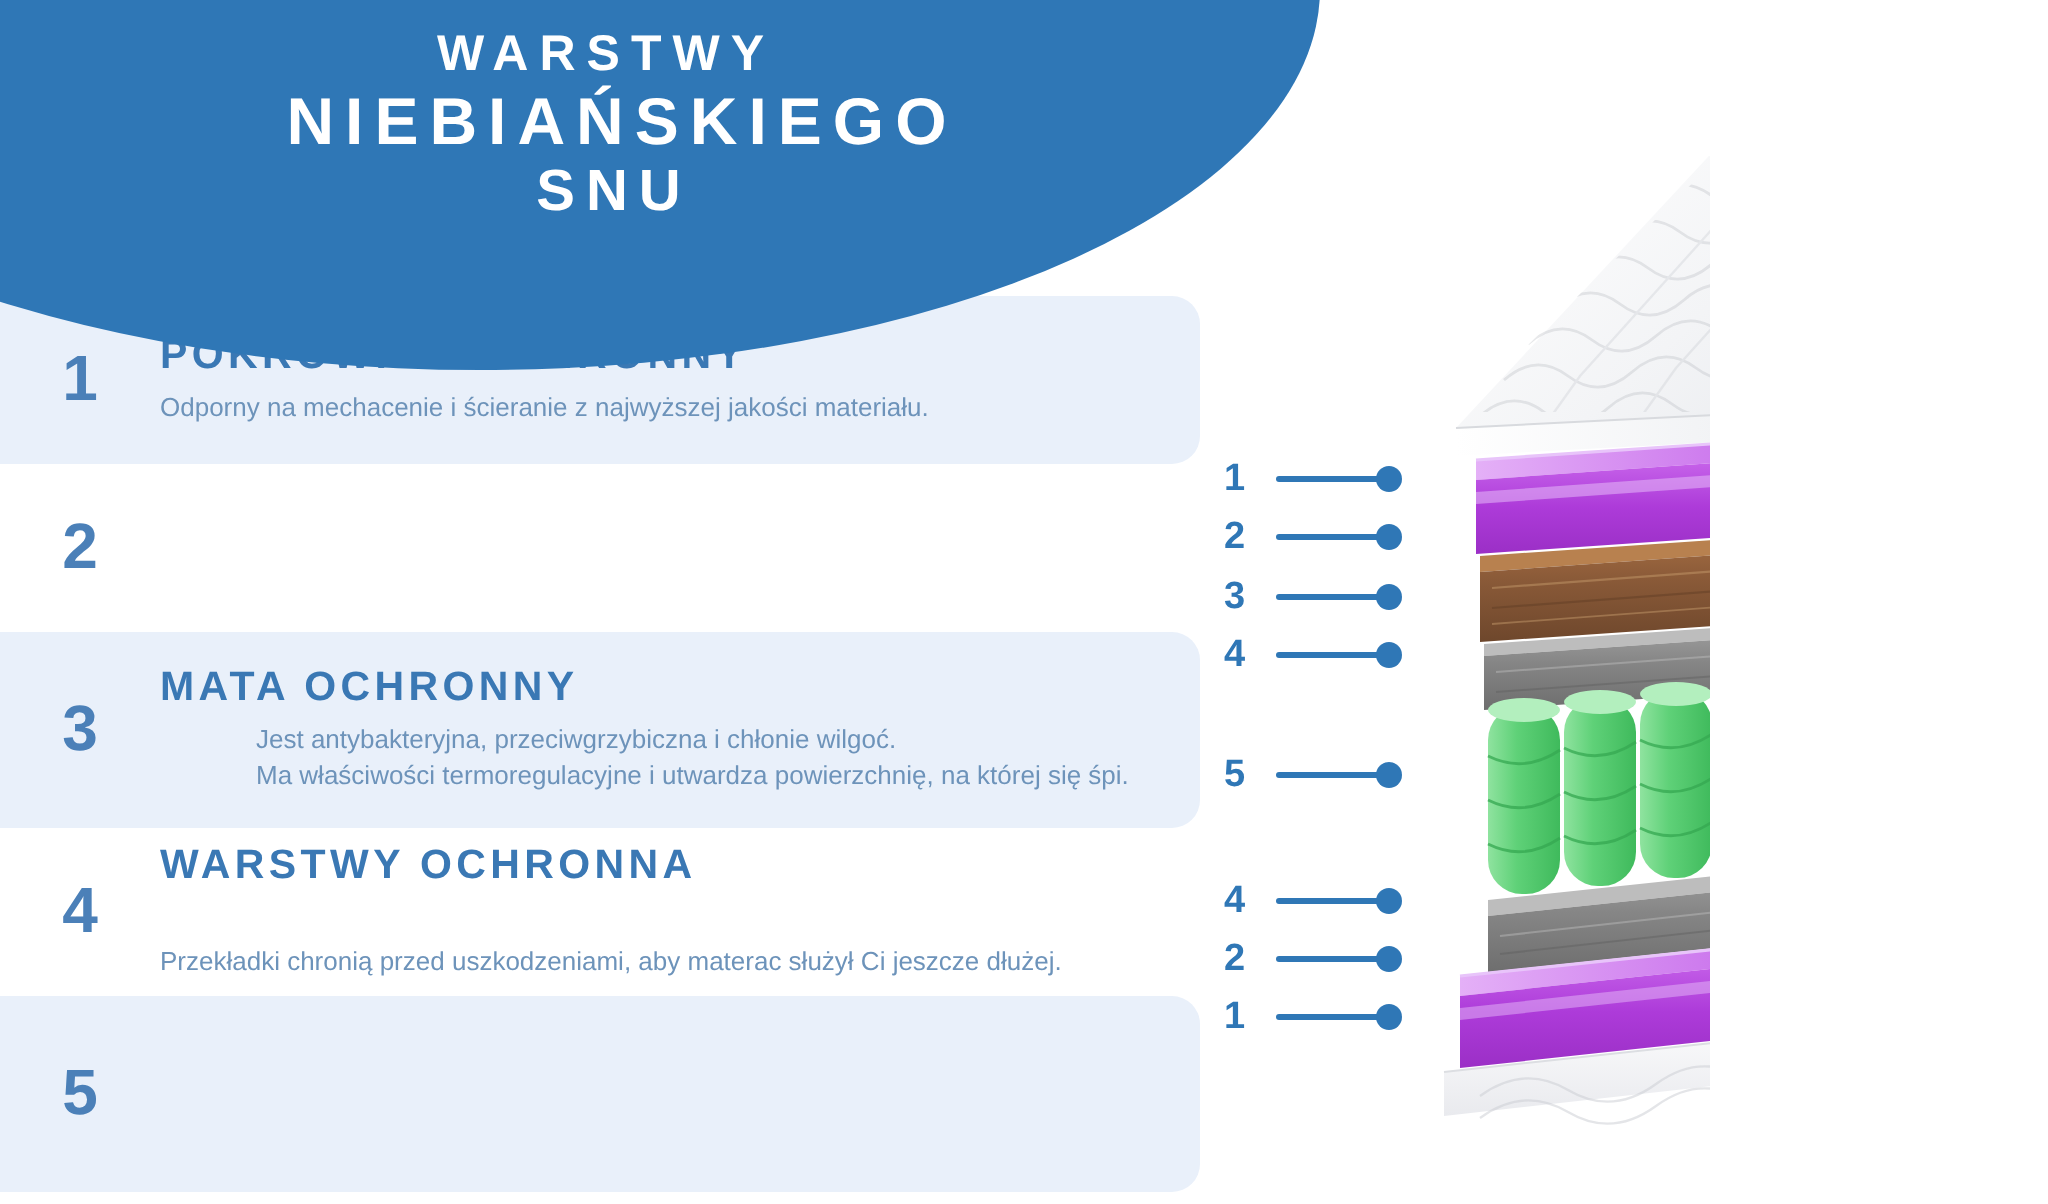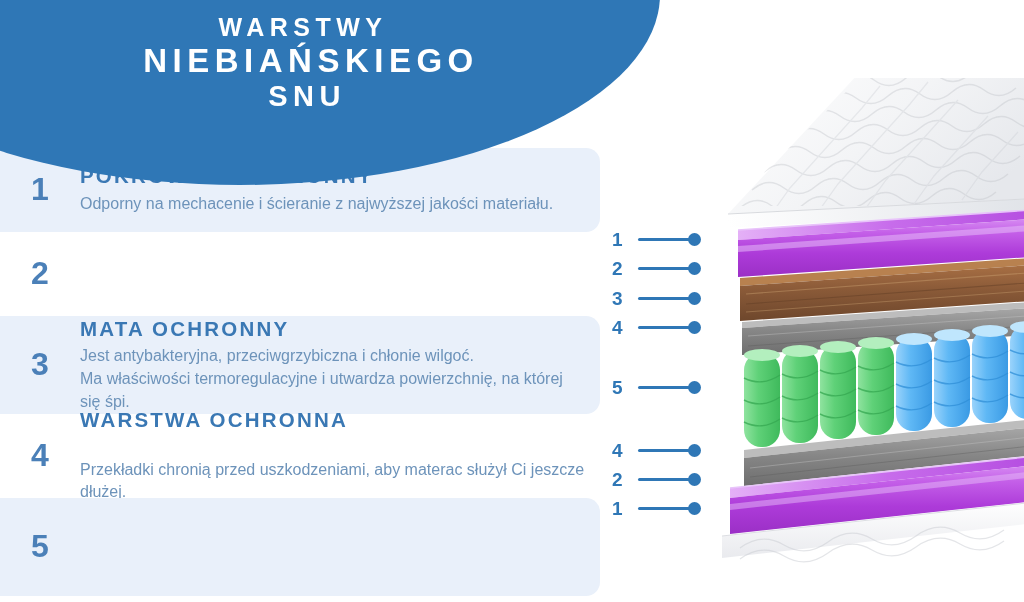--- a/index.html
+++ b/index.html
@@ -6,21 +6,21 @@
     margin: 0;
     padding: 0;
     background: #ffffff;
   }
   body {
     font-family: "Liberation Sans", sans-serif;
     -webkit-font-smoothing: antialiased;
   }
   #page {
     position: relative;
-    width: 1024px;
+    width: 855px;
     height: 602px;
     overflow: hidden;
     background: #ffffff;
   }
 
   
   .header-banner {
     position: absolute;
     left: -180px;
     top: -70px;
@@ -103,21 +103,21 @@
   }
   .layer-title {
     font-size: 20.5px;
     font-weight: 700;
     letter-spacing: 2.2px;
     color: #3a78b4;
     line-height: 1.15;
     margin: 0 0 5px 0;
   }
   .layer-desc {
-    font-size: 16px;
+    font-size: 13px;
     font-weight: 400;
     color: #6d93ba;
     line-height: 1.42;
     margin: 0;
   }
 
   
   .callouts {
     position: absolute;
     left: 612px;
@@ -189,28 +189,28 @@
           <div class="layer-desc" style="white-space: pre-line;">Odporny na mechacenie i ścieranie z najwyższej jakości materiału.</div>
         </div>
       </div>
       <div class="layer-item plain" style="top: 84px; height: 84px;">
         <div class="layer-num">2</div>
       </div>
       <div class="layer-item shaded" style="top: 168px; height: 98px;">
         <div class="layer-num">3</div>
         <div class="layer-body">
           <div class="layer-title">MATA OCHRONNY</div>
-          <div class="layer-desc" style="white-space: pre-line;">Jest antybakteryjna, przeciwgrzybiczna i chłonie wilgoć.
+          <div class="layer-desc" style="white-space: pre-line; margin-left: 48px;">Jest antybakteryjna, przeciwgrzybiczna i chłonie wilgoć.
 Ma właściwości termoregulacyjne i utwardza powierzchnię, na której się śpi.</div>
         </div>
       </div>
       <div class="layer-item plain" style="top: 266px; height: 84px;">
         <div class="layer-num">4</div>
         <div class="layer-body">
-          <div class="layer-title">WARSTWA OCHRONNA</div>
+          <div class="layer-title">WARSTWY OCHRONNA</div>
           <div class="layer-desc" style="white-space: pre-line; margin-top: 27px;">Przekładki chronią przed uszkodzeniami, aby materac służył Ci jeszcze dłużej.</div>
         </div>
       </div>
       <div class="layer-item shaded" style="top: 350px; height: 98px;">
         <div class="layer-num">5</div>
       </div>
     </div>
 
   <div class="callouts" id="callouts">
       <div class="callout" style="top: 228px;">

